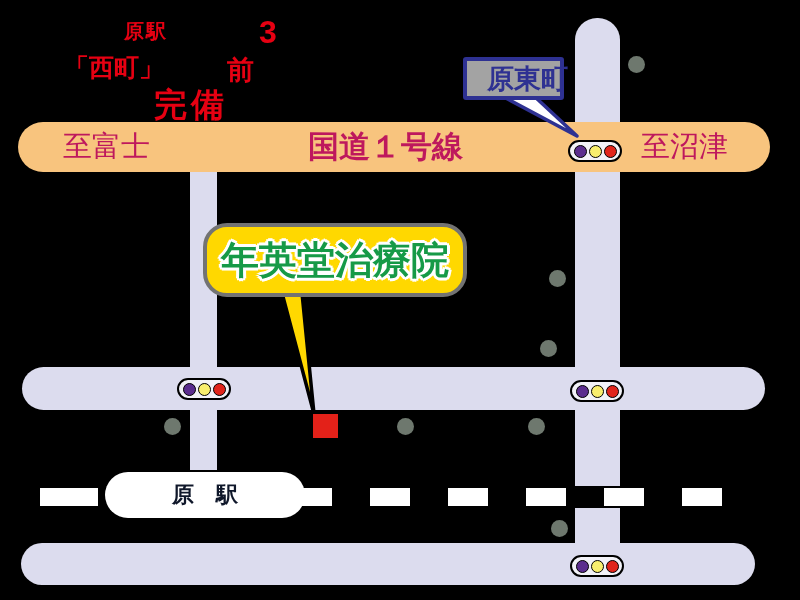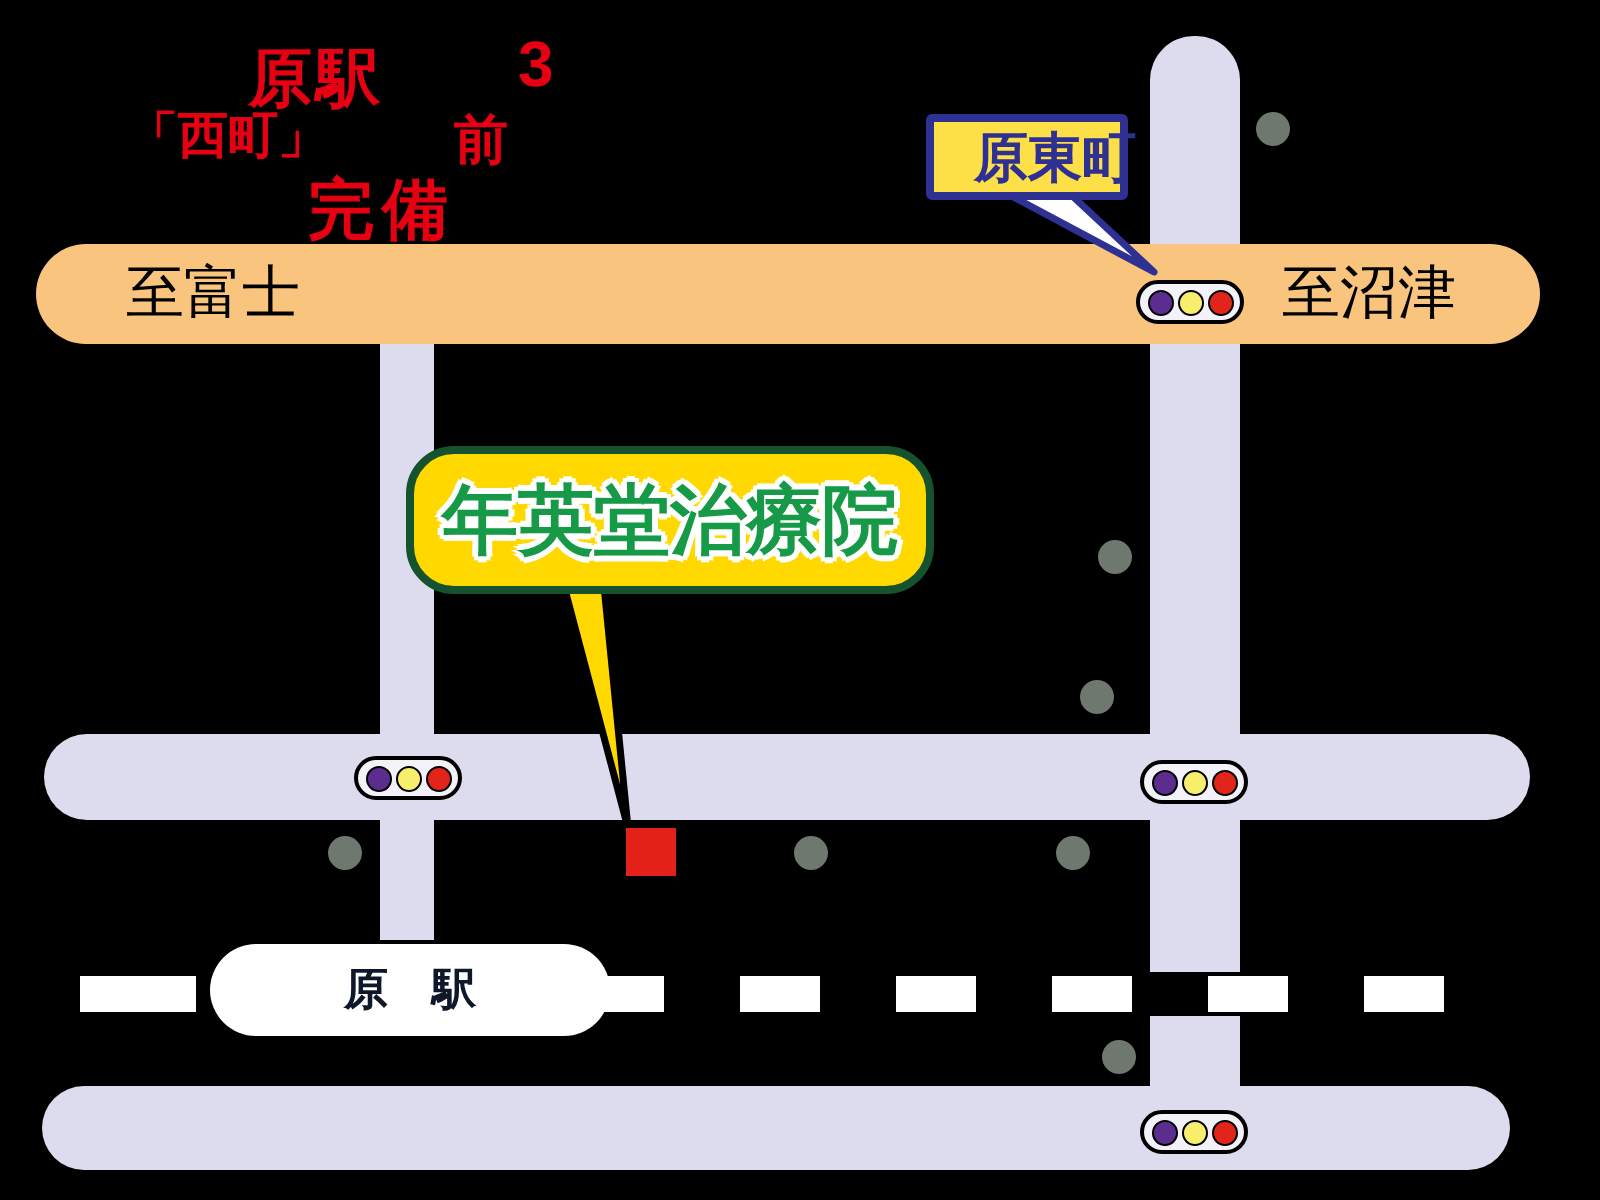--- a/index.html
+++ b/index.html
@@ -9,21 +9,21 @@
     font-family:"Liberation Sans","DejaVu Sans",sans-serif;
   }
   
   .vroad{position:absolute;background:var(--road,#dcdcee);}
   .vroad.main{left:575px;top:18px;width:45px;height:548px;border-radius:22px 22px 0 0;}
   .vroad.station-side{left:190px;top:172px;width:27px;height:298px;}
   .highway{
     position:absolute;left:18px;top:122px;width:752px;height:50px;
     background:var(--highway,#f8c47e);border-radius:25px;
   }
-  .highway span{position:absolute;top:50%;transform:translateY(-50%);color:#000000;white-space:nowrap;}
+  .highway span{position:absolute;top:50%;transform:translateY(-50%);color:#be185d;white-space:nowrap;}
   .hw-dir{font-size:29px;font-weight:500;}
   .hw-name{font-size:31px;font-weight:bold;}
   .hroad{position:absolute;background:var(--road,#dcdcee);border-radius:22px;}
   .hroad.r2{left:22px;top:367px;width:743px;height:43px;}
   .hroad.r3{left:21px;top:543px;width:734px;height:42px;}
   
   .railway{position:absolute;left:37px;top:486px;width:720px;height:22px;
     background:var(--rail-band,#000);border-radius:11px;}
   .rail-dashes{position:absolute;left:0;right:0;top:2px;bottom:2px;
     background:repeating-linear-gradient(90deg,var(--rail-dash,#fff) 0 40px,transparent 40px 78px);
@@ -43,52 +43,53 @@
   }
   .lamp{width:13px;height:13px;border-radius:50%;border:1px solid #000;box-sizing:border-box;display:block;}
   .lamp.p{background:var(--signal-purple,#5b2d8e);}
   .lamp.y{background:var(--signal-yellow,#f8ee6e);}
   .lamp.r{background:var(--signal-red,#e1251b);}
   
   .overlay-svg{position:absolute;left:0;top:0;width:800px;height:600px;pointer-events:none;}
   .marker{position:absolute;left:313px;top:414px;width:25px;height:24px;background:var(--marker-red,#e32119);}
   .bubble{
     position:absolute;left:203px;top:223px;width:264px;height:74px;box-sizing:border-box;
-    background:var(--bubble-yellow,#ffd800);border:4px solid #14532d;border-radius:24px;
+    background:var(--bubble-yellow,#ffd800);border:4px solid #737373;border-radius:24px;
     display:flex;align-items:center;justify-content:center;
   }
   .bubble span{
     font-size:38px;font-weight:bold;color:var(--clinic-green,#169a47);white-space:nowrap;
     text-shadow:-2px -2px 0 #fff,2px -2px 0 #fff,-2px 2px 0 #fff,2px 2px 0 #fff,
                  0 -3px 0 #fff,0 3px 0 #fff,-3px 0 0 #fff,3px 0 0 #fff;
   }
   .callout{
     position:absolute;left:463px;top:57px;width:101px;height:43px;box-sizing:border-box;
-    background:#fde047;border:4px solid var(--navy,#2e3192);border-radius:3px;
+    background:#a3a3a3;border:4px solid var(--navy,#2e3192);border-radius:3px;
     color:var(--navy,#2e3192);font-size:27px;font-weight:bold;
     display:flex;align-items:center;justify-content:center;white-space:nowrap;padding-left:28px;
   }
   
   .note{position:absolute;color:var(--note-red,#e60012);font-weight:bold;white-space:nowrap;}
-  .n1a{left:124px;top:18px;font-size:32px;letter-spacing:2px;}
+  .n1a{left:124px;top:18px;font-size:20px;letter-spacing:2px;}
   .n1b{left:259px;top:14px;font-size:32px;}
   .n2a{left:64px;top:51px;font-size:25px;}
   .n2b{left:227px;top:52px;font-size:27px;}
   .n3{left:154px;top:83px;font-size:33px;letter-spacing:4px;}
 </style>
 </head>
 <body>
 
 <div id="map">
 
   <div class="vroad main"></div>
   <div class="vroad station-side"></div>
 
   <div class="highway">
     <span class="hw-dir" style="left:45px">至富士</span>
+    <span class="hw-name" style="left:290px">国道１号線</span>
     <span class="hw-dir" style="left:623px">至沼津</span>
   </div>
 
   <div class="hroad r2"></div>
   <div class="hroad r3"></div>
 
   <div class="railway">
     <div class="rail-dashes"></div>
   </div>
 

